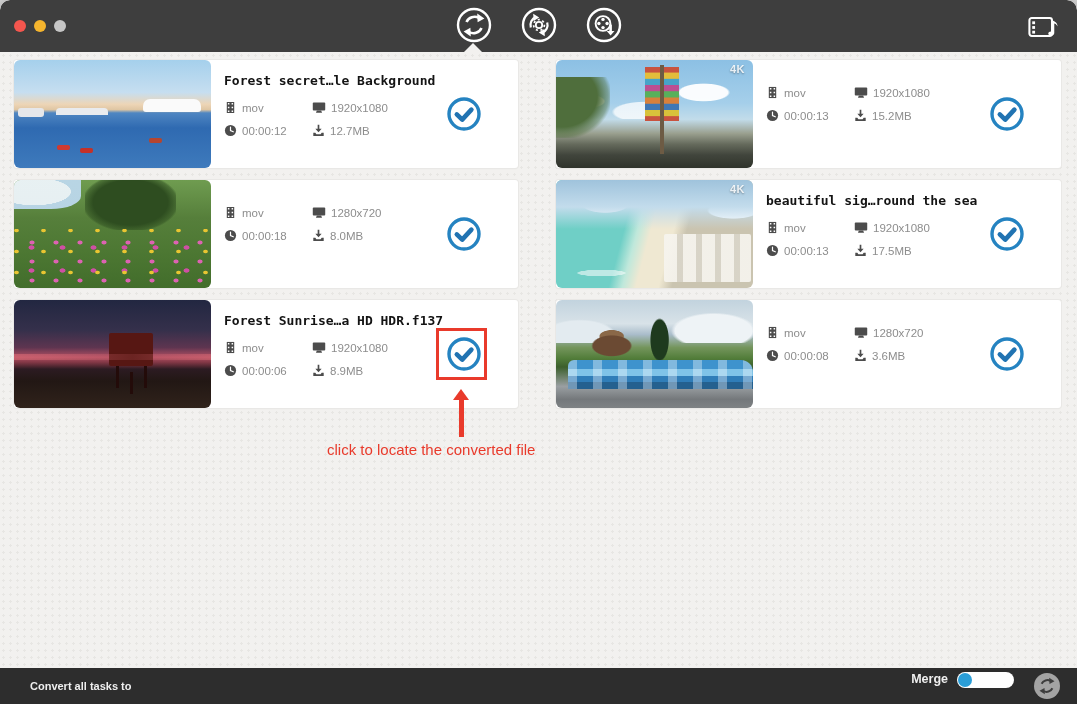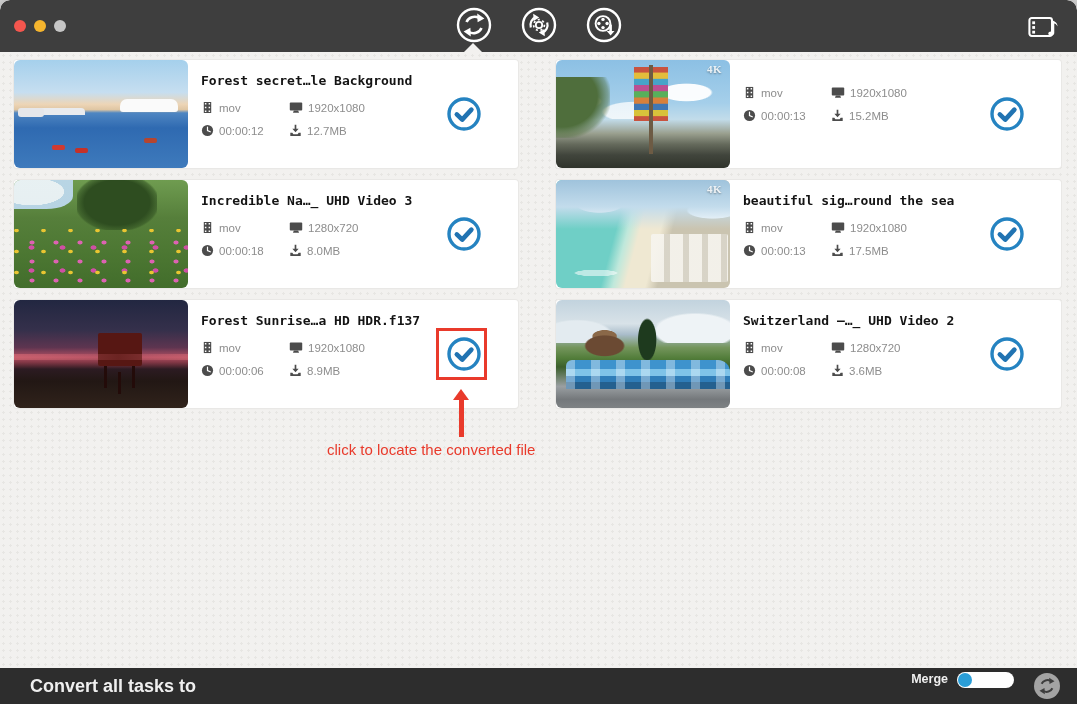--- a/index.html
+++ b/index.html
@@ -14,21 +14,21 @@
   .light.gray{background:#c6c6c6;}
   .tb-center{position:absolute;left:0;right:0;top:6px;display:flex;justify-content:center;gap:27px;}
   .tb-icon{width:38px;height:38px;display:flex;align-items:center;justify-content:center;cursor:pointer;}
   .notch{position:absolute;bottom:0;left:464px;width:0;height:0;border-left:9px solid transparent;border-right:9px solid transparent;border-bottom:9px solid #f2f1ef;}
   .tb-right{position:absolute;right:16px;top:13px;width:34px;height:27px;display:flex;align-items:center;justify-content:center;cursor:pointer;}
 
   
   .content{position:absolute;top:52px;left:0;right:0;bottom:36px;background-color:#f2f1ef;background-image:radial-gradient(circle,#e7e6e3 1px,rgba(0,0,0,0) 1.4px);background-size:7px 7px;padding:8px 14px;box-sizing:border-box;}
   .grid{display:grid;grid-template-columns:504px 505px;column-gap:38px;row-gap:12px;}
   .card{background:#fff;height:108px;border-radius:3px;display:flex;box-shadow:0 0 0 1px #e9e8e6,0 1px 2px rgba(0,0,0,.04);}
-  .thumb{width:174px;height:108px;border-radius:6px;flex:none;position:relative;overflow:hidden;cursor:pointer;font-family:Liberation Serif, serif;}
+  .thumb{width:197px;height:108px;border-radius:6px;flex:none;position:relative;overflow:hidden;cursor:pointer;}
   .thumb i{position:absolute;display:block;}
   .badge4k{position:absolute;top:3px;right:8px;color:rgba(255,255,255,.85);font-weight:bold;font-size:11px;letter-spacing:.5px;text-shadow:0 1px 2px rgba(0,0,0,.35);}
 
   
   .t0{background:linear-gradient(180deg,#a5d0ec 0%,#c6def0 30%,#edd5b6 41%,#dfc6a3 46%,#4f86c2 49%,#2f6ab1 63%,#3e7abc 100%);}
   .t0 .d1{right:10px;top:36%;width:58px;height:13px;background:#fafafa;border-radius:7px 7px 3px 3px;box-shadow:-90px 6px 0 -3px #e9ebee;}
   .t0 .d2{left:4px;top:44%;width:26px;height:9px;background:#e6e7ea;border-radius:3px;}
   .t0 .d3{left:22%;top:79%;width:13px;height:5px;background:#d03a30;border-radius:2px;box-shadow:23px 3px 0 #c53128,92px -7px 0 #b5452f;}
 
   .t1{background:linear-gradient(180deg,#6f9c50 0%,#567f3b 35%,#4d7833 65%,#426d2b 100%);}
@@ -66,21 +66,21 @@
 
   
   .overlay{position:absolute;inset:0;pointer-events:none;}
   .hl-rect{position:absolute;left:436px;top:328px;width:45px;height:46px;border:3px solid #e93a2b;}
   .arrow-line{position:absolute;left:459px;top:398px;width:5px;height:39px;background:#e93a2b;}
   .arrow-head{position:absolute;left:453px;top:389px;width:0;height:0;border-left:8.5px solid transparent;border-right:8.5px solid transparent;border-bottom:11px solid #e93a2b;}
   .ann-text{position:absolute;left:327px;top:441px;font-size:15px;color:#e93a2b;white-space:nowrap;}
 
   
   .footer{position:absolute;left:0;right:0;bottom:0;height:36px;background:#2d2d2d;display:flex;align-items:center;padding:0 16px;box-sizing:border-box;}
-  .f-label{color:#efefef;font-size:18px;font-weight:bold;margin-left:14px;}
+  .f-label{color:#efefef;font-size:11px;font-weight:bold;margin-left:14px;}
   .select{margin-left:8px;width:186px;height:19px;background:#fdfdfd;border:1px solid #8f8f8f;border-radius:4px;display:flex;align-items:center;padding:0 3px 0 9px;box-sizing:border-box;cursor:pointer;}
   .select .val{flex:1;font-size:12px;color:#1a1a1a;}
   .stepper{display:flex;flex-direction:column;align-items:center;gap:2px;}
   .stepper i{display:block;width:0;height:0;}
   .stepper .up{border-left:4px solid transparent;border-right:4px solid transparent;border-bottom:5px solid #3c3c3c;}
   .stepper .dn{border-left:4px solid transparent;border-right:4px solid transparent;border-top:5px solid #3c3c3c;}
   .f-right{margin-left:auto;display:flex;gap:9px;}
   .merge-label{color:#efefef;font-size:12.5px;font-weight:bold;}
   .toggle{width:57px;height:16px;background:#fff;border-radius:9px;position:relative;cursor:pointer;}
   .knob{position:absolute;left:1px;top:1px;width:14px;height:14px;border-radius:50%;background:#2a9ed8;}
@@ -246,21 +246,20 @@
             </svg></div>
       </div>
 
       <div class="card">
         <div class="thumb t1">
             <i class="d1"></i>
             <i class="d2"></i>
             <i class="d3"></i>
           </div>
         <div class="info">
-          <div class="title">Incredible Na…_ UHD Video 3</div>
           <div class="meta">
             <span class="m">
                 <svg width="13" height="13" viewBox="0 0 14 14">
                   <path fill="#4c4c4c" d="M3 1h8v12H3z"></path>
                   <path fill="#fff" d="M4.2 2.2h1.6v1.6H4.2zM8.2 2.2h1.6v1.6H8.2zM4.2 6.2h1.6v1.6H4.2zM8.2 6.2h1.6v1.6H8.2zM4.2 10.2h1.6v1.6H4.2zM8.2 10.2h1.6v1.6H8.2z"></path>
                 </svg>
                 <em style="font-style:normal">mov</em>
               </span>
             <span class="m">
                 <svg width="14" height="13" viewBox="0 0 15 14">
@@ -382,21 +381,20 @@
             </svg></div>
       </div>
 
       <div class="card">
         <div class="thumb t5">
             <i class="d1"></i>
             <i class="d2"></i>
             <i class="d3"></i>
           </div>
         <div class="info">
-          <div class="title">Switzerland –…_ UHD Video 2</div>
           <div class="meta">
             <span class="m">
                 <svg width="13" height="13" viewBox="0 0 14 14">
                   <path fill="#4c4c4c" d="M3 1h8v12H3z"></path>
                   <path fill="#fff" d="M4.2 2.2h1.6v1.6H4.2zM8.2 2.2h1.6v1.6H8.2zM4.2 6.2h1.6v1.6H4.2zM8.2 6.2h1.6v1.6H8.2zM4.2 10.2h1.6v1.6H4.2zM8.2 10.2h1.6v1.6H8.2z"></path>
                 </svg>
                 <em style="font-style:normal">mov</em>
               </span>
             <span class="m">
                 <svg width="14" height="13" viewBox="0 0 15 14">

